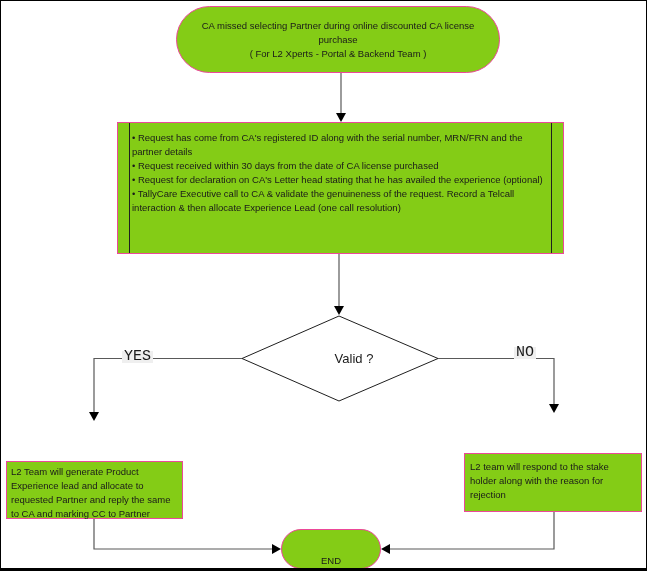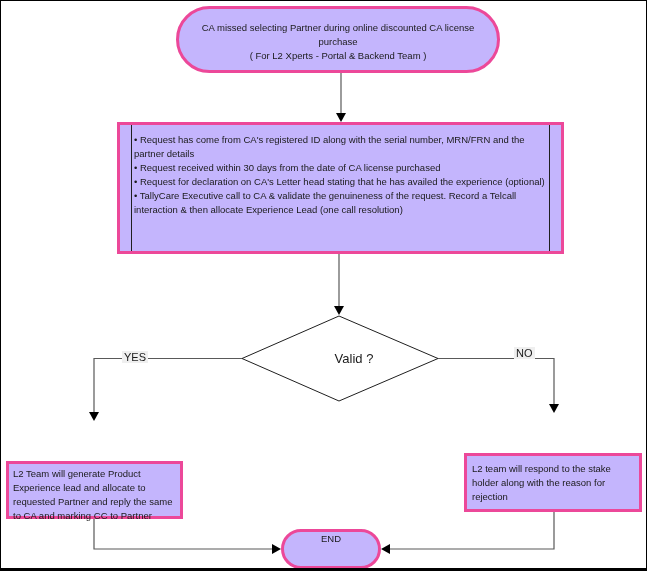--- a/index.html
+++ b/index.html
@@ -14,22 +14,22 @@
     color:#1a1a1a;
     overflow:hidden;
   }
   #connector-layer {
     position:absolute; left:0; top:0; width:647px; height:571px;
     pointer-events:none;
   }
   .shape {
     position:absolute;
     box-sizing:border-box;
-    border:3px solid #ec4899;
-    background:#c4b5fd;
+    border:1px solid #ec4899;
+    background:#84cc16;
     font-size:9.5px;
     line-height:14px;
   }
   .terminator-start {
     left:175px; top:5px; width:324px; height:67px;
     border-radius:34px;
     text-align:center;
     padding:12px 10px 0 10px;
   }
   .process-predefined {
@@ -43,32 +43,33 @@
   .sidebar-line.right { right:11px; }
   .bullet-item::before { content:"\2022  "; }
   .decision-text {
     position:absolute; left:255px; top:315px; width:196px; height:85px;
     display:flex; align-items:center; justify-content:center;
     font-size:13px; background:transparent; pointer-events:none;
   }
   .branch-label {
     position:absolute;
     background:#efefef;
-    font-size:11px; line-height:12px;
+    font-size:15px; line-height:12px;
     padding:0 2px;
+    font-family:Liberation Mono, monospace;
   }
   .label-yes { left:121px; top:350px; }
   .label-no  { left:513px; top:346px; }
   .process-plain { padding:3px 4px;margin-top:40px; }
   .box-approve { left:5px;   top:420px; width:177px; height:58px; }
   .box-reject  { left:463px; top:412px; width:178px; height:59px; padding:6px 5px; }
   .terminator-end {
     left:280px; top:528px; width:100px; height:40px;
     border-radius:20px;
-    display:flex; align-items:flex-start; justify-content:center;
+    display:flex; align-items:flex-end; justify-content:center;
     font-size:9.5px;
   }
 </style>
 </head>
 <body>
 
 <div id="stage">
 
   <svg id="connector-layer" viewBox="0 0 647 571" xmlns="http://www.w3.org/2000/svg">
     <g stroke="#595959" stroke-width="1.2" fill="none">

